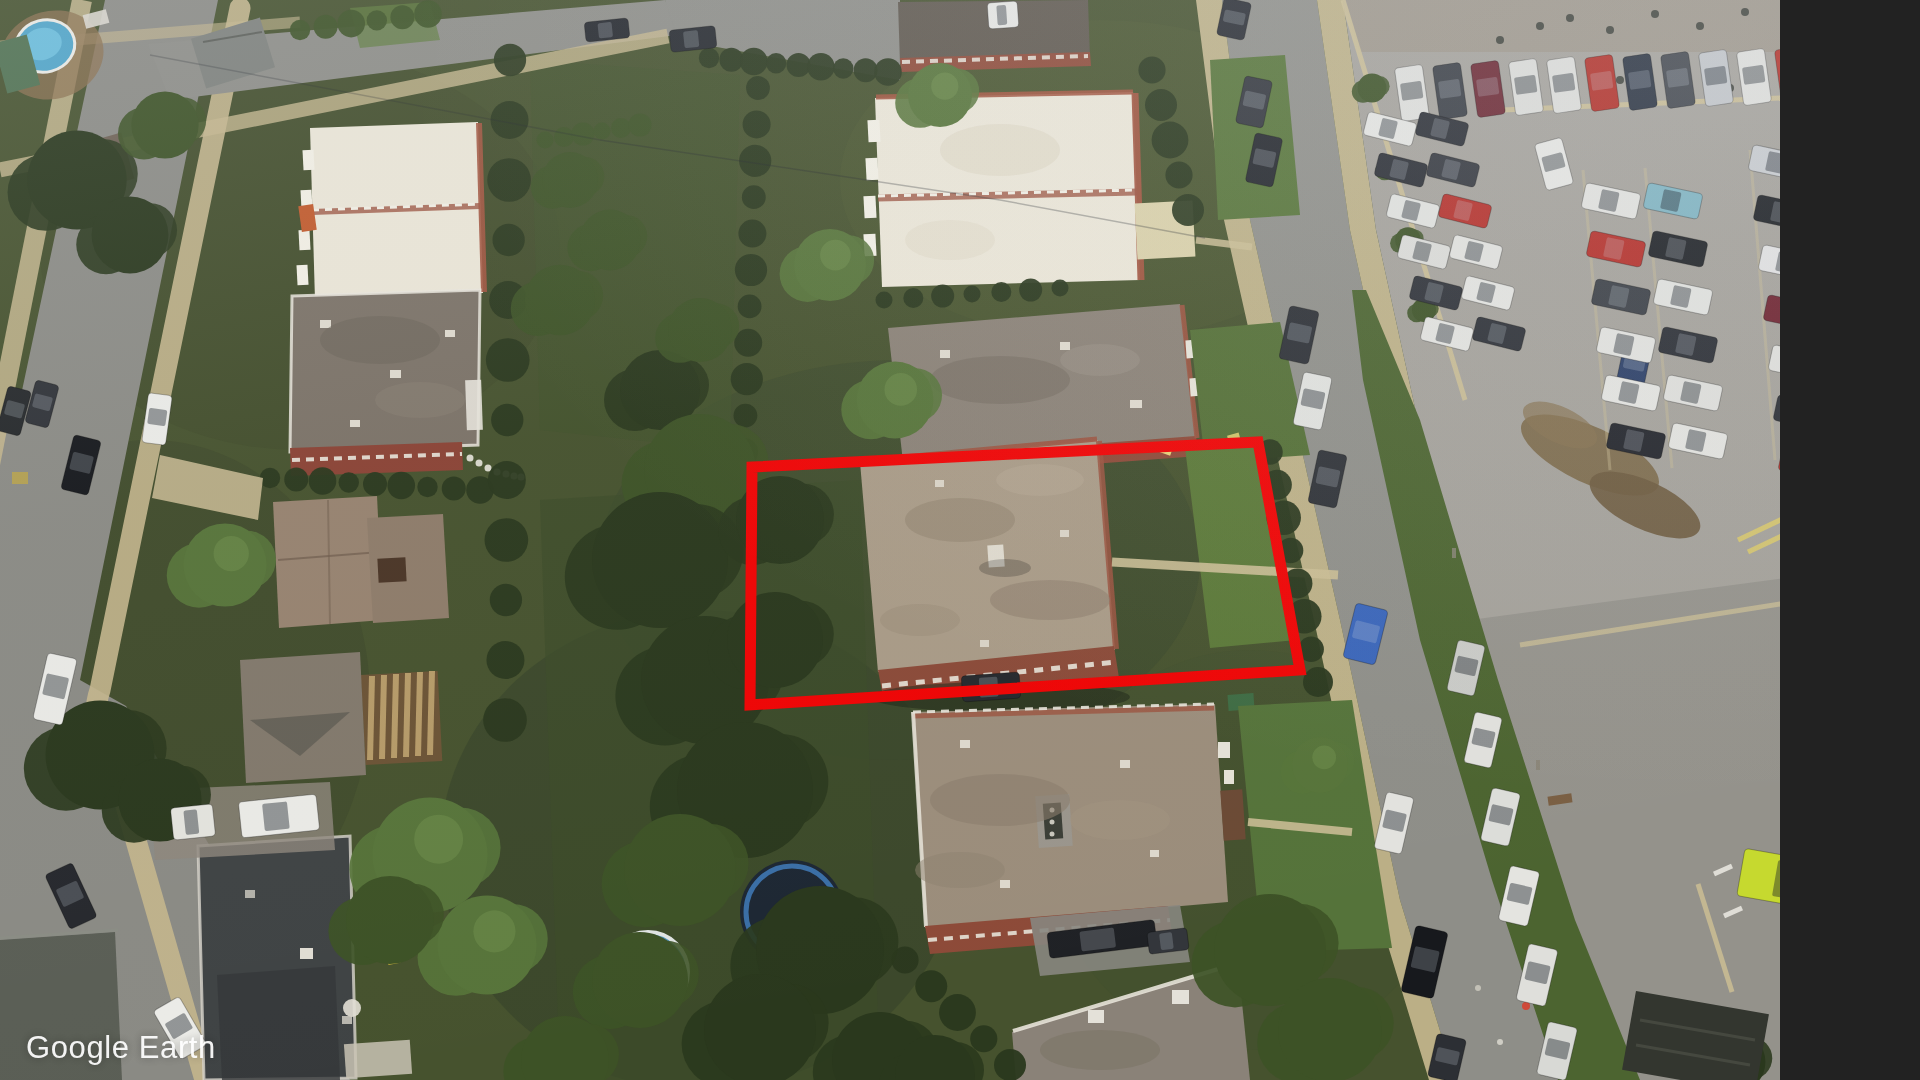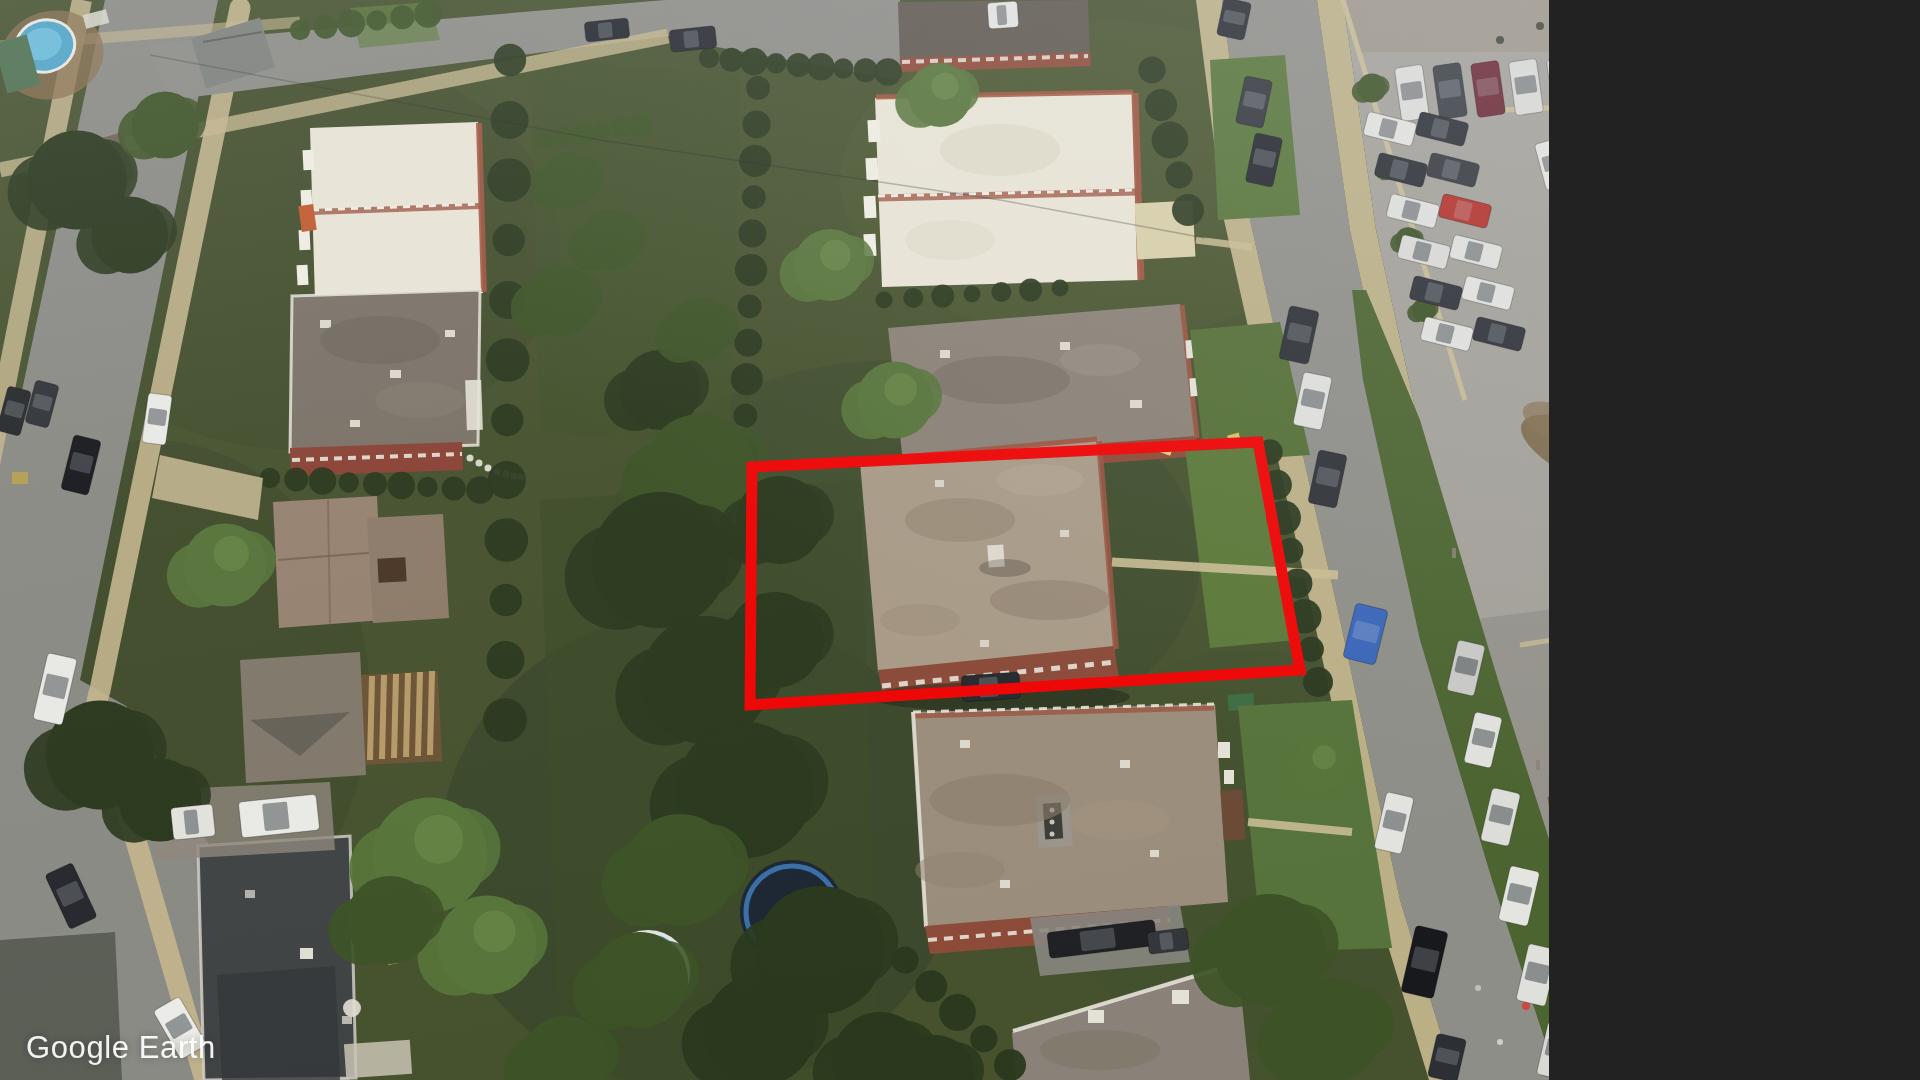--- a/index.html
+++ b/index.html
@@ -1,17 +1,17 @@
 <!DOCTYPE html>
 <html><head>
 <meta charset="utf-8">
 <style>
   html,body{margin:0;padding:0;background:#222;}
   body{width:1920px;height:1080px;overflow:hidden;font-family:"Liberation Sans",sans-serif;}
-  #stage{position:relative;width:1524px;height:1080px;overflow:hidden;background:#ec4899;padding-left:25px;}
+  #stage{position:relative;width:1780px;height:1080px;overflow:hidden;background:#ec4899;}
   #scene{position:absolute;left:0;top:0;width:1920px;height:1080px;display:block;}
   #wm{position:absolute;left:26px;top:1030px;font-size:31px;font-weight:400;
       color:#ffffff;opacity:.93;letter-spacing:.6px;
       text-shadow:0 0 8px rgba(0,0,0,.35);user-select:none;}
 </style>
 </head>
 <body>
 
 <div id="stage">
   <svg id="scene" viewBox="0 0 1920 1080" xmlns="http://www.w3.org/2000/svg">

